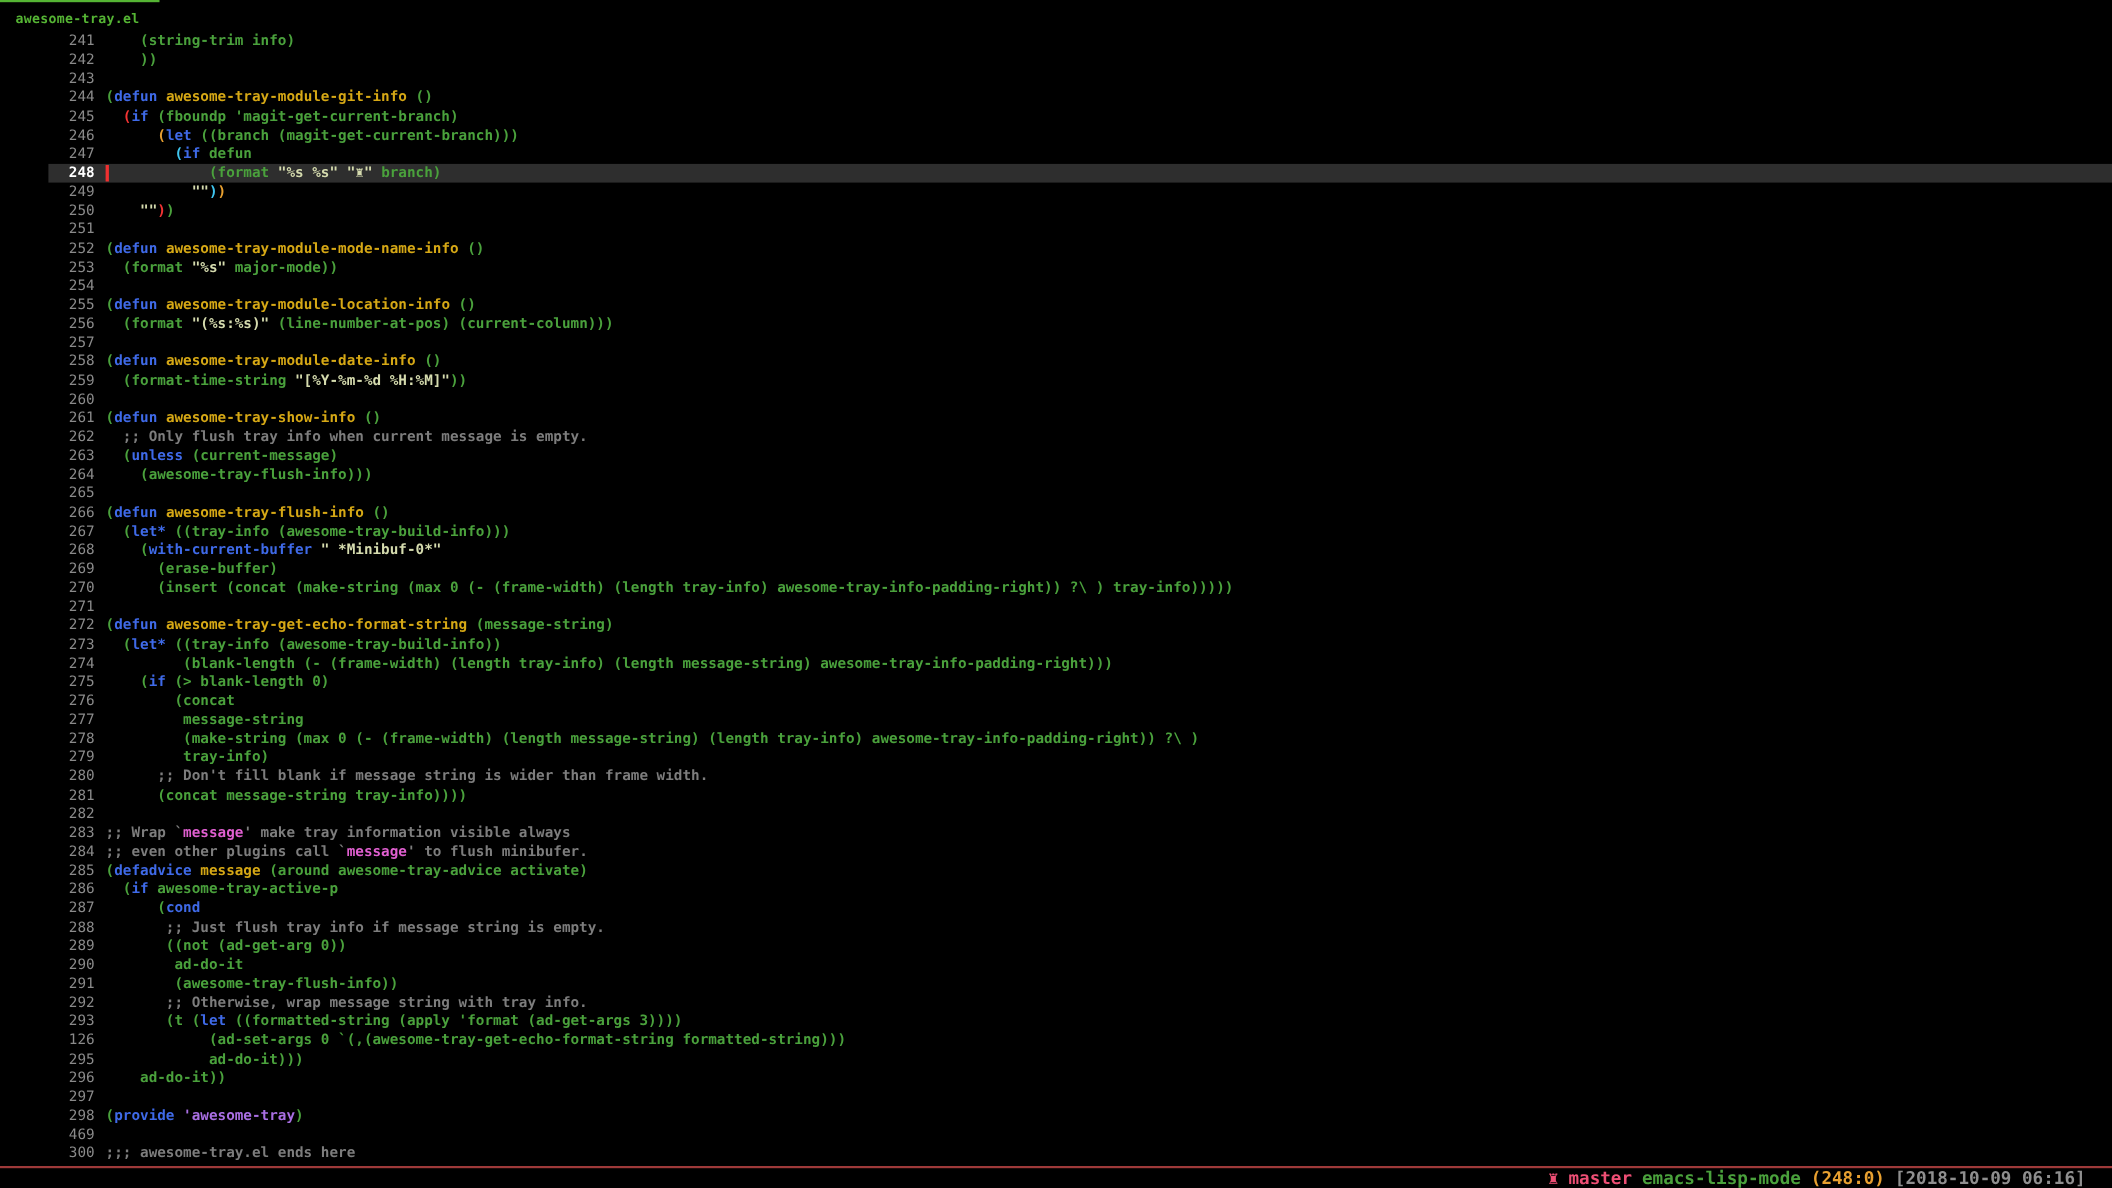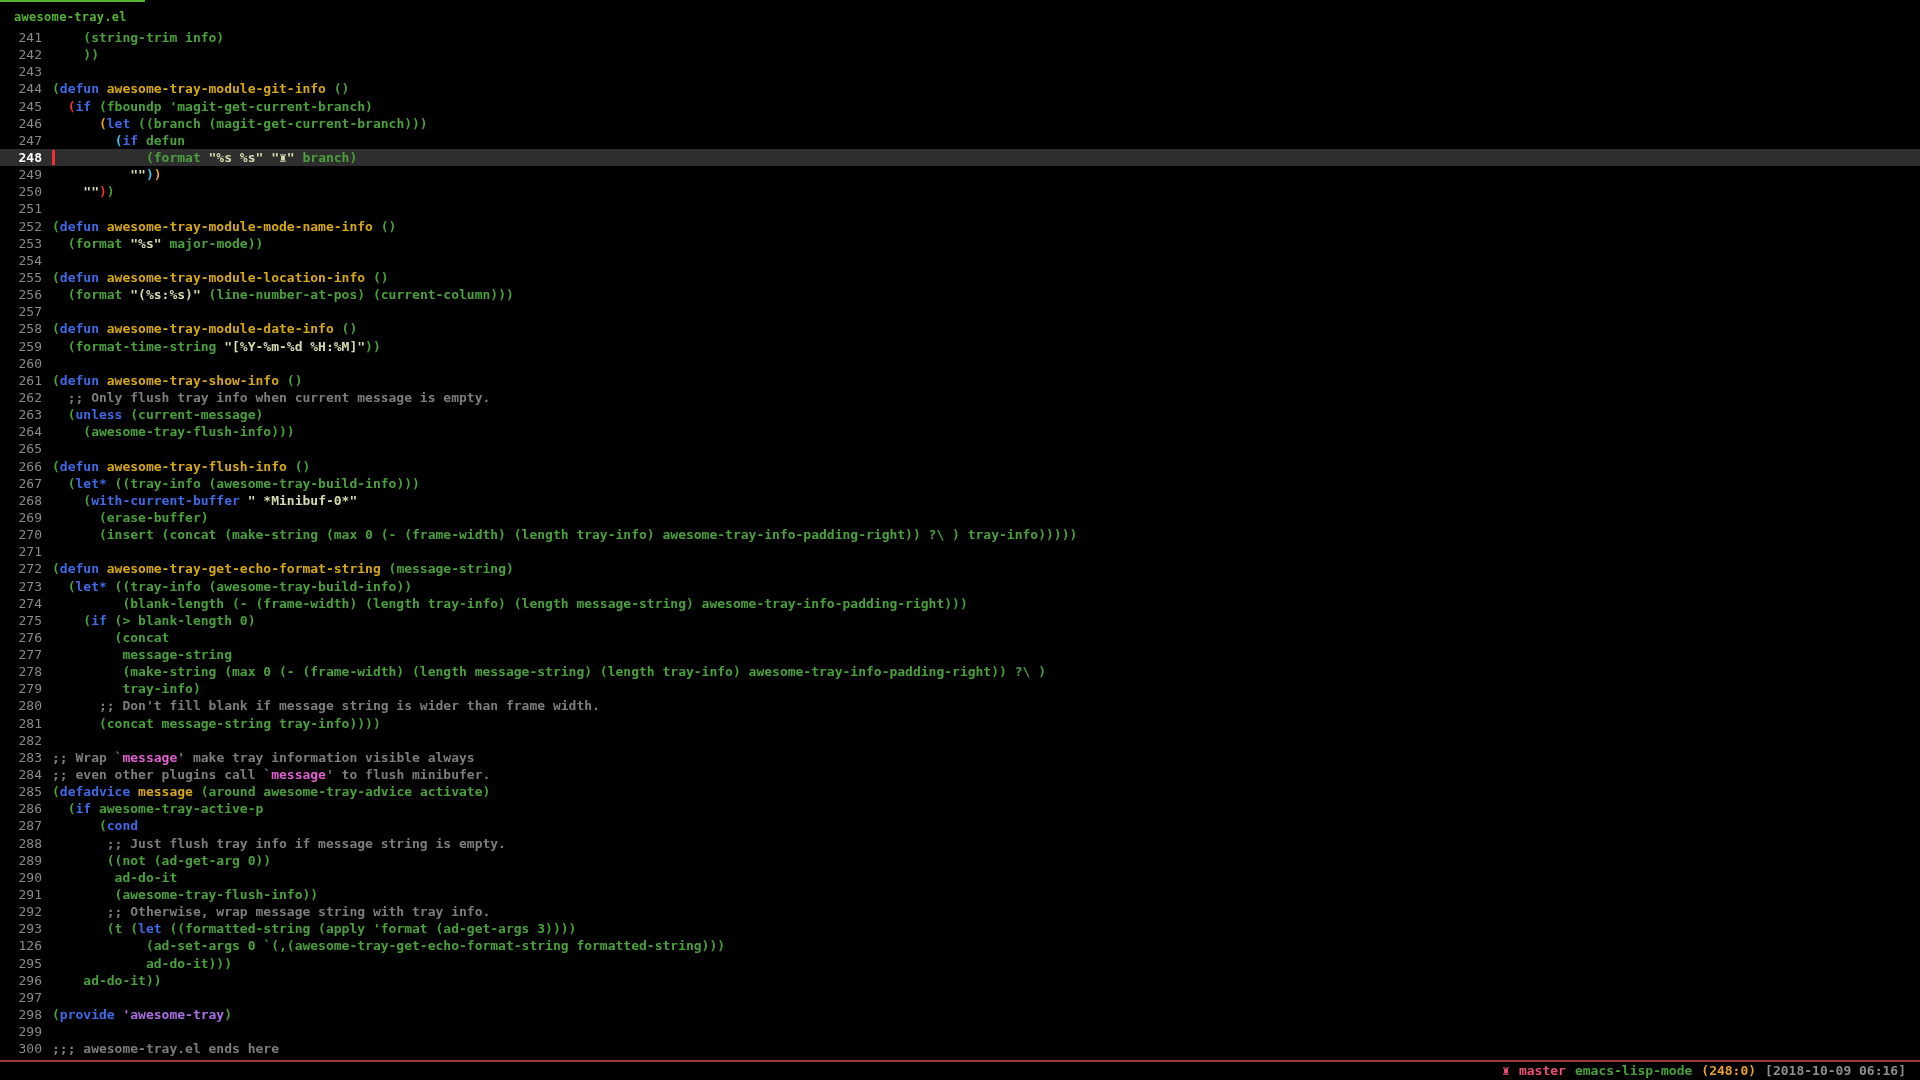--- a/index.html
+++ b/index.html
@@ -5,21 +5,21 @@
   html,body{margin:0;padding:0;background:#000;width:1920px;height:1080px;overflow:hidden;}
   .screen{position:absolute;inset:0;background:#000;font-family:"DejaVu Sans Mono",monospace;}
 
   
   .header{position:absolute;top:0;left:0;display:inline-block;border-top:2px solid #55b434;
           padding:4px 18px 0 14px;}
   .title{color:#55b434;font-size:12px;font-weight:bold;letter-spacing:.3px;}
 
   
   .code{position:absolute;top:29px;left:0;right:0;font-size:13px;font-weight:bold;}
-  .line{position:relative;height:17.15px;line-height:17.15px;white-space:pre;}
+  .line{position:relative;height:17.15px;line-height:17.15px;white-space:pre;margin-left:44px;}
   .line.current{background:#2e2e2e;}
   .lnum{display:inline-block;width:32px;text-align:right;margin-right:10px;padding-left:10px;
         color:#8a8a8a;font-weight:normal;}
   .current .lnum{color:#ffffff;font-weight:bold;}
   .cursor{position:absolute;left:52px;top:1px;bottom:1px;width:3px;background:#f03030;}
 
   
   .t-d{color:#4aa13c;}
   .t-k{color:#3f6ae8;}
   .t-f{color:#d6a815;}
@@ -27,21 +27,21 @@
   .t-c{color:#7d7d7d;}
   .t-m{color:#e05fd0;}
   .t-q{color:#a96fe3;}
   .t-p1{color:#f23333;}
   .t-p2{color:#e8a030;}
   .t-p3{color:#3fc6f0;}
 
   
   .separator{position:absolute;left:0;right:0;top:1060px;height:2px;background:#9e3939;}
   .tray{position:absolute;left:0;right:0;bottom:0;height:18px;line-height:18px;
-        text-align:right;padding-right:14px;font-size:13px;font-weight:bold;white-space:pre;}
+        text-align:right;padding-right:24px;font-size:16px;font-weight:bold;white-space:pre;}
   .tray span{margin-left:9px;}
   .tr-pink{color:#ee4f75;}
   .tr-green{color:#4aa13c;}
   .tr-orange{color:#e8a030;}
   .tr-gray{color:#8f8f8f;}
 </style>
 </head>
 <body>
 
 <div class="screen">
@@ -102,21 +102,21 @@
         <div class="line"><span class="lnum">289</span><span class="t-d">       ((not (ad-get-arg 0))</span></div>
         <div class="line"><span class="lnum">290</span><span class="t-d">        ad-do-it</span></div>
         <div class="line"><span class="lnum">291</span><span class="t-d">        (awesome-tray-flush-info))</span></div>
         <div class="line"><span class="lnum">292</span><span class="t-c">       ;; Otherwise, wrap message string with tray info.</span></div>
         <div class="line"><span class="lnum">293</span><span class="t-d">       (t (</span><span class="t-k">let</span><span class="t-d"> ((formatted-string (apply 'format (ad-get-args 3))))</span></div>
         <div class="line"><span class="lnum">126</span><span class="t-d">            (ad-set-args 0 `(,(awesome-tray-get-echo-format-string formatted-string)))</span></div>
         <div class="line"><span class="lnum">295</span><span class="t-d">            ad-do-it)))</span></div>
         <div class="line"><span class="lnum">296</span><span class="t-d">    ad-do-it))</span></div>
         <div class="line"><span class="lnum">297</span></div>
         <div class="line"><span class="lnum">298</span><span class="t-d">(</span><span class="t-k">provide</span><span class="t-d"> </span><span class="t-q">'awesome-tray</span><span class="t-d">)</span></div>
-        <div class="line"><span class="lnum">299</span></div>
+        <div class="line"><span class="lnum">469</span></div>
         <div class="line"><span class="lnum">300</span><span class="t-c">;;; awesome-tray.el ends here</span></div>
       </div>
   </div>
 
   <div class="separator"></div>
 
   <div class="tray"><span class="tr-pink">♜</span><span class="tr-pink">master</span><span class="tr-green">emacs-lisp-mode</span><span class="tr-orange">(248:0)</span><span class="tr-gray">[2018-10-09 06:16]</span></div>
 </div>
 
 </body></html>

